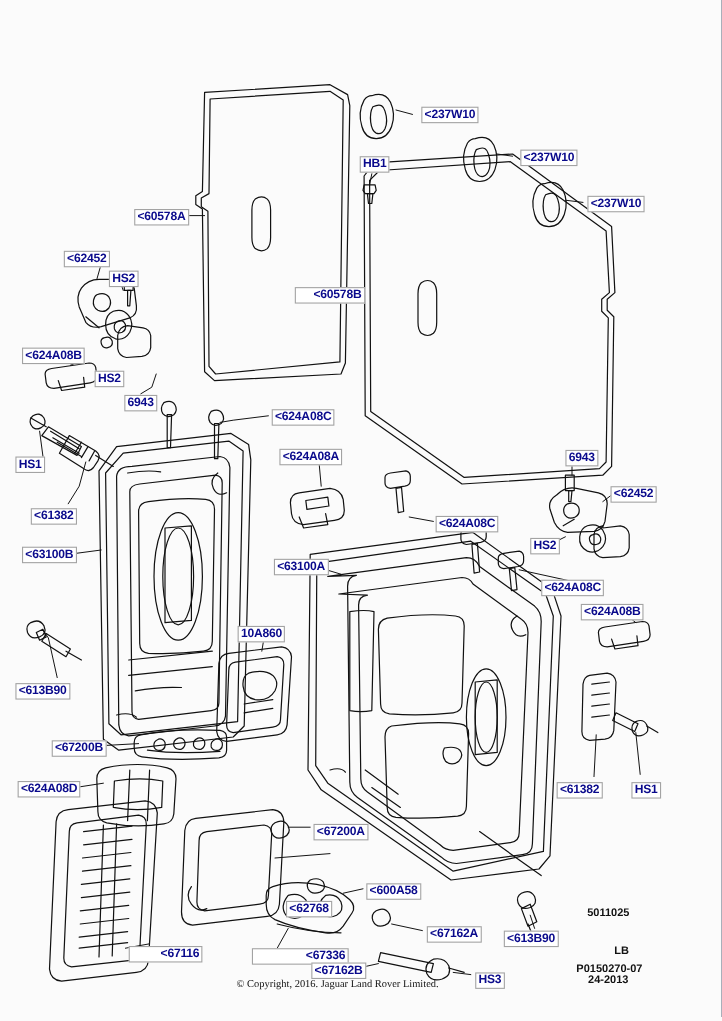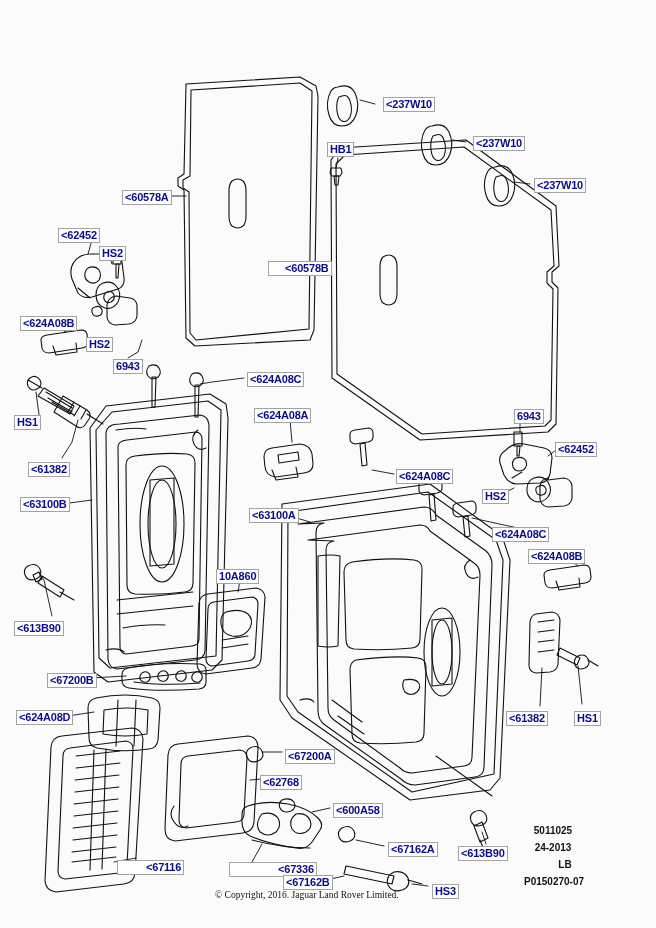--- a/index.html
+++ b/index.html
@@ -335,29 +335,29 @@
   <div class="label" style="left:482px; top:489px;">HS2</div>
   <div class="label" style="left:492px; top:527px;">&lt;624A08C</div>
   <div class="label" style="left:528px; top:549px;">&lt;624A08B</div>
   <div class="label" style="left:216px; top:569px;text-align:right;">10A860</div>
   <div class="label" style="left:14px;  top:621px;">&lt;613B90</div>
   <div class="label" style="left:47px;  top:673px;">&lt;67200B</div>
   <div class="label" style="left:16px;  top:710px;">&lt;624A08D</div>
   <div class="label" style="left:506px; top:711px;">&lt;61382</div>
   <div class="label" style="left:574px; top:711px;">HS1</div>
   <div class="label" style="left:285px; top:749px;">&lt;67200A</div>
-  <div class="label" style="left:260px; top:775px;">&lt;62768</div>
+  <div class="label" style="left:260px; top:819px;">&lt;62768</div>
   <div class="label" style="left:333px; top:803px;">&lt;600A58</div>
   <div class="label" style="left:388px; top:842px;">&lt;67162A</div>
   <div class="label" style="left:458px; top:846px;">&lt;613B90</div>
   <div class="label" style="left:117px; top:860px;padding-left:28px;">&lt;67116</div>
   <div class="label" style="left:229px; top:862px;padding-left:48px;">&lt;67336</div>
   <div class="label" style="left:283px; top:875px;">&lt;67162B</div>
   <div class="label" style="left:432px; top:884px;">HS3</div>
 
   <div class="docmeta" style="left:508px; top:824px; width:90px;">5011025</div>
-  <div class="docmeta" style="left:508px; top:841px; width:90px;">24-2013</div>
+  <div class="docmeta" style="left:508px; top:885px; width:90px;">24-2013</div>
   <div class="docmeta" style="left:520px; top:858px; width:90px;">LB</div>
   <div class="docmeta" style="left:502px; top:875px; width:104px;">P0150270-07</div>
 
   <div class="copyright" style="left:215px; top:890px;">© Copyright, 2016. Jaguar Land Rover Limited.</div>
 
 </div>
 
 </body></html>

